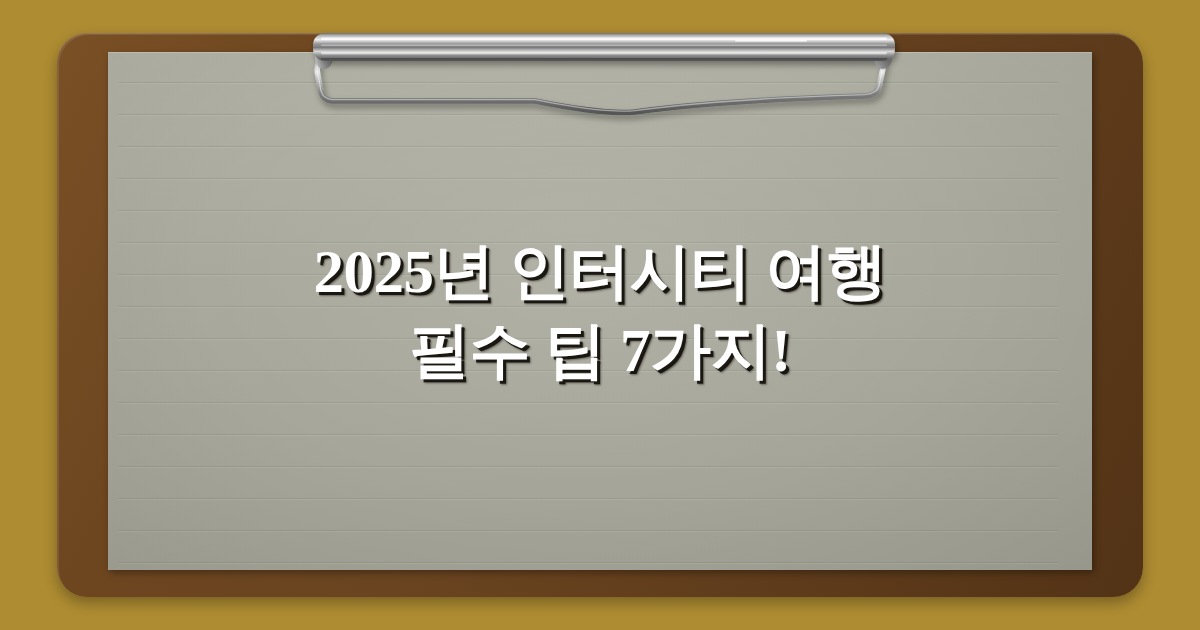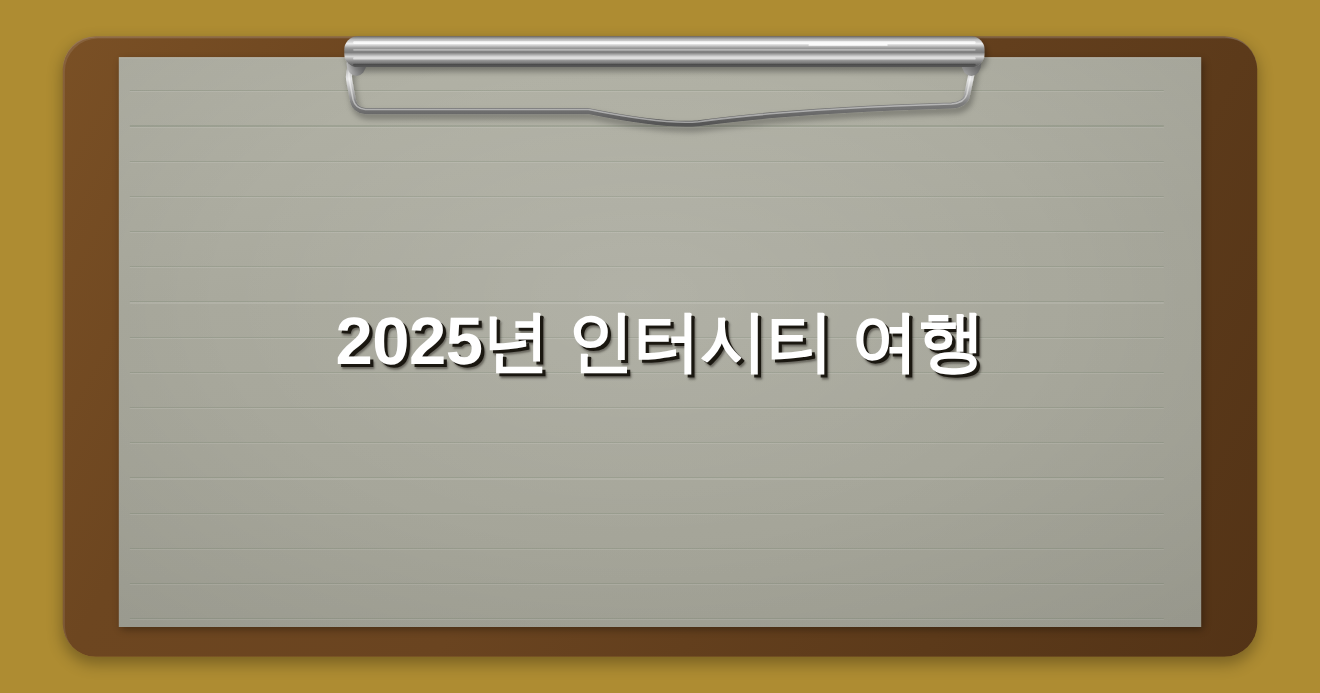--- a/index.html
+++ b/index.html
@@ -111,21 +111,21 @@
     top: 52px;
     width: 984px;
     height: 518px;
     display: flex;
     flex-direction: column;
     align-items: center;
     justify-content: center;
     text-align: center;
   }
   .headline-line {
-    font-family: Liberation Sans, sans-serif;
+    font-family: Liberation Serif, serif;
     font-weight: bold;
     font-size: 61px;
     line-height: 1.30;
     letter-spacing: -0.5px;
     color: #ffffff;
     white-space: nowrap;
     text-shadow:
        3px 3px 0 rgba(20,16,10,0.92),
        4px 4px 2px rgba(20,16,10,0.45);
   }
@@ -212,15 +212,16 @@
       <rect x="16" y="20.5" width="566" height="1.6" rx="0.8" fill="#ffffff" fill-opacity="0.35"></rect>
       <rect x="16" y="28.0" width="566" height="2.2" rx="1.1" fill="#ffffff" fill-opacity="0.55"></rect>
       <rect x="16" y="34.0" width="566" height="1.6" rx="0.8" fill="#000000" fill-opacity="0.28"></rect>
 
       <rect x="430" y="16" width="72" height="1.6" rx="0.8" fill="#ffffff" fill-opacity="0.85"></rect>
     </svg>
   </div>
 
   <div id="headline">
     <div class="headline-line">2025년 인터시티 여행</div>
+    <div class="headline-line">필수 팁 7가지!</div>
   </div>
 
 </div>
 
 </body></html>

